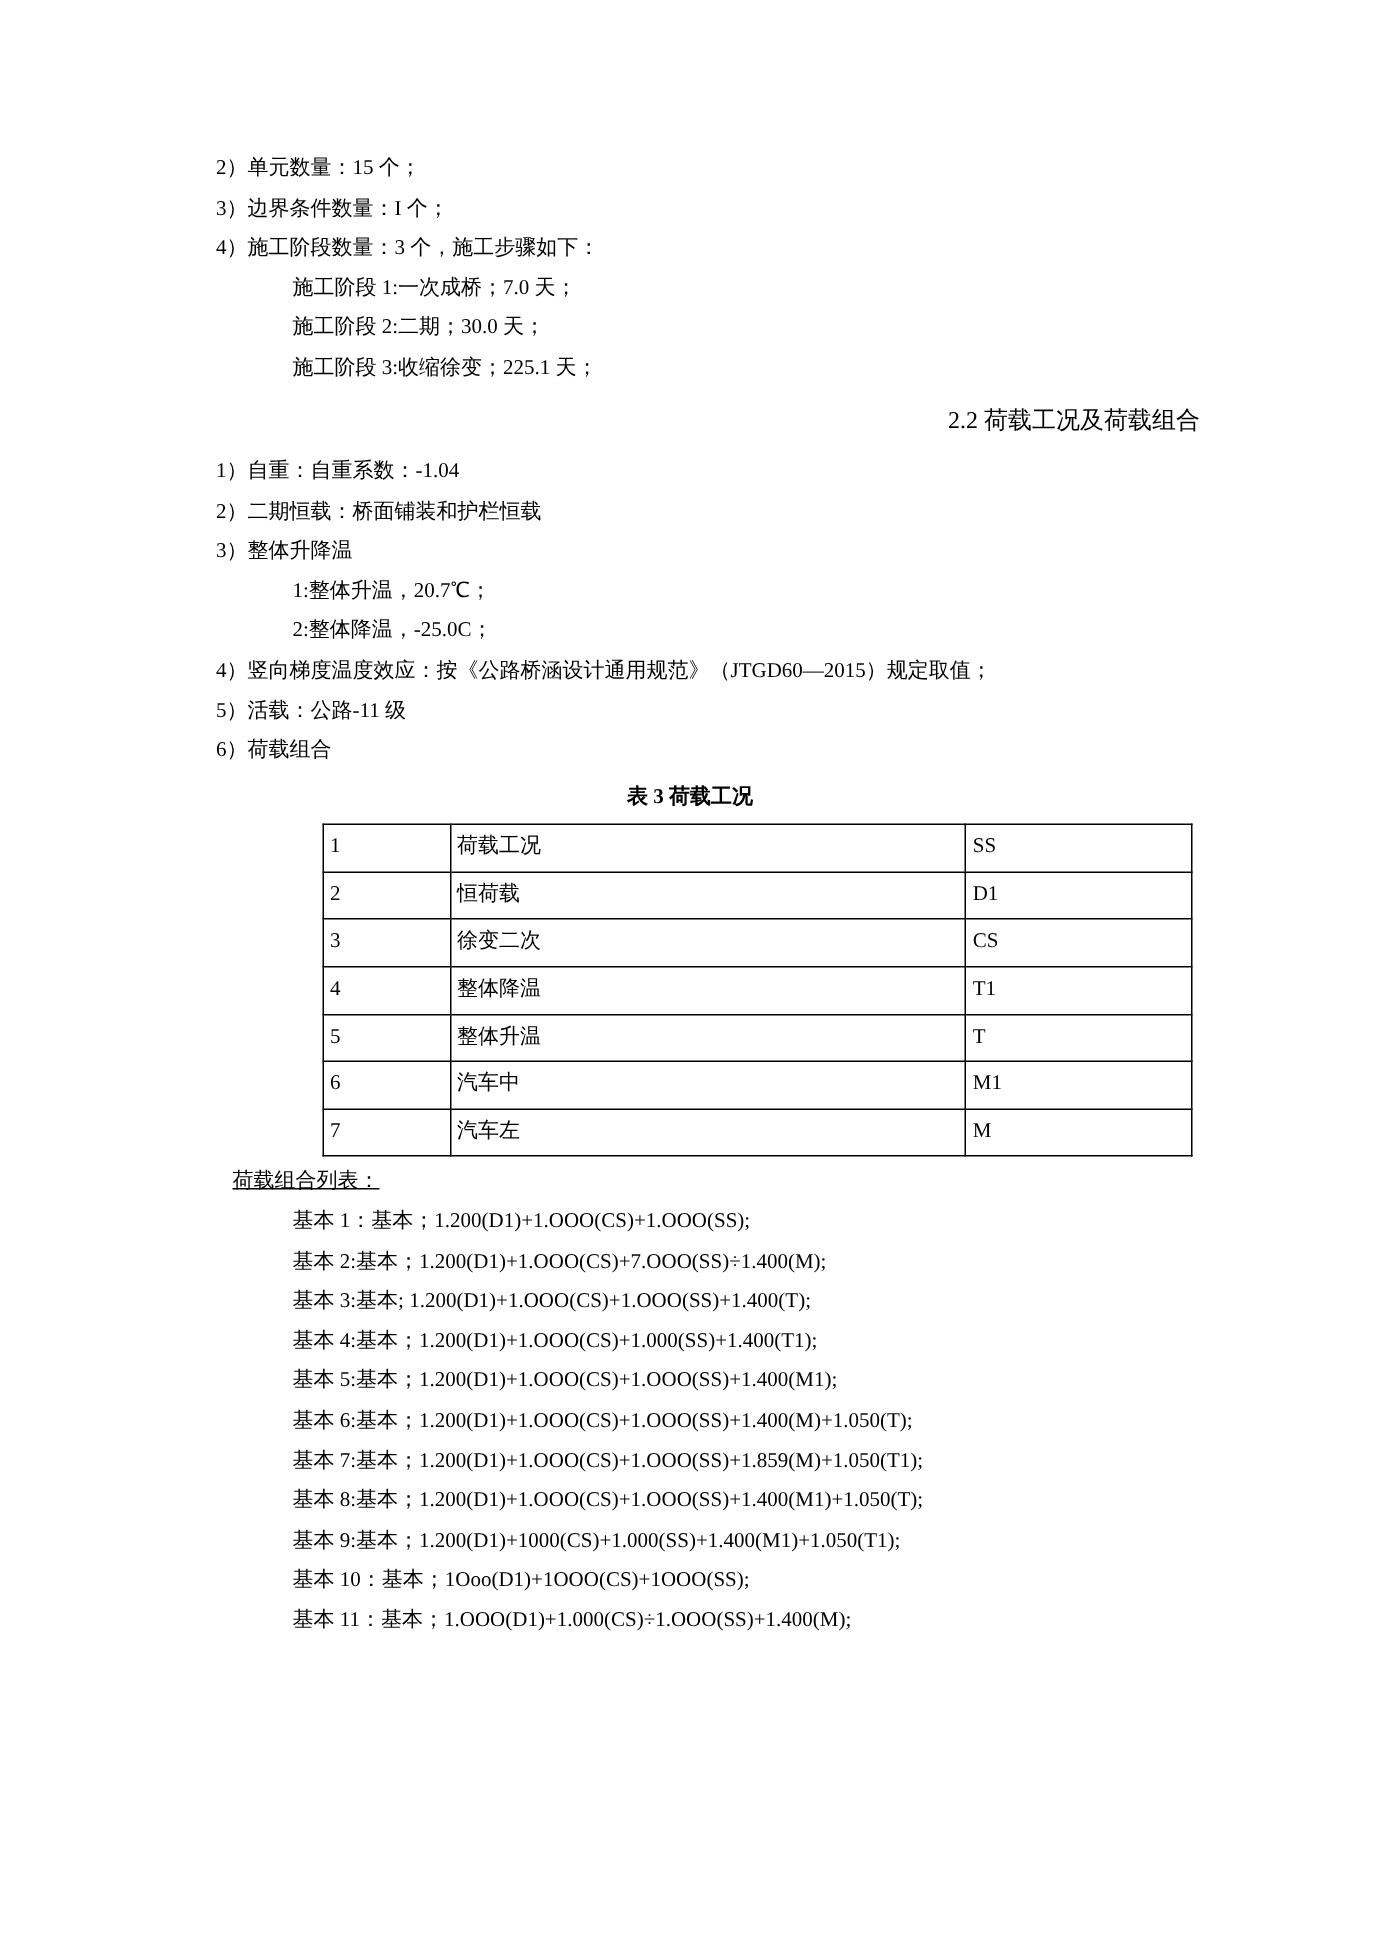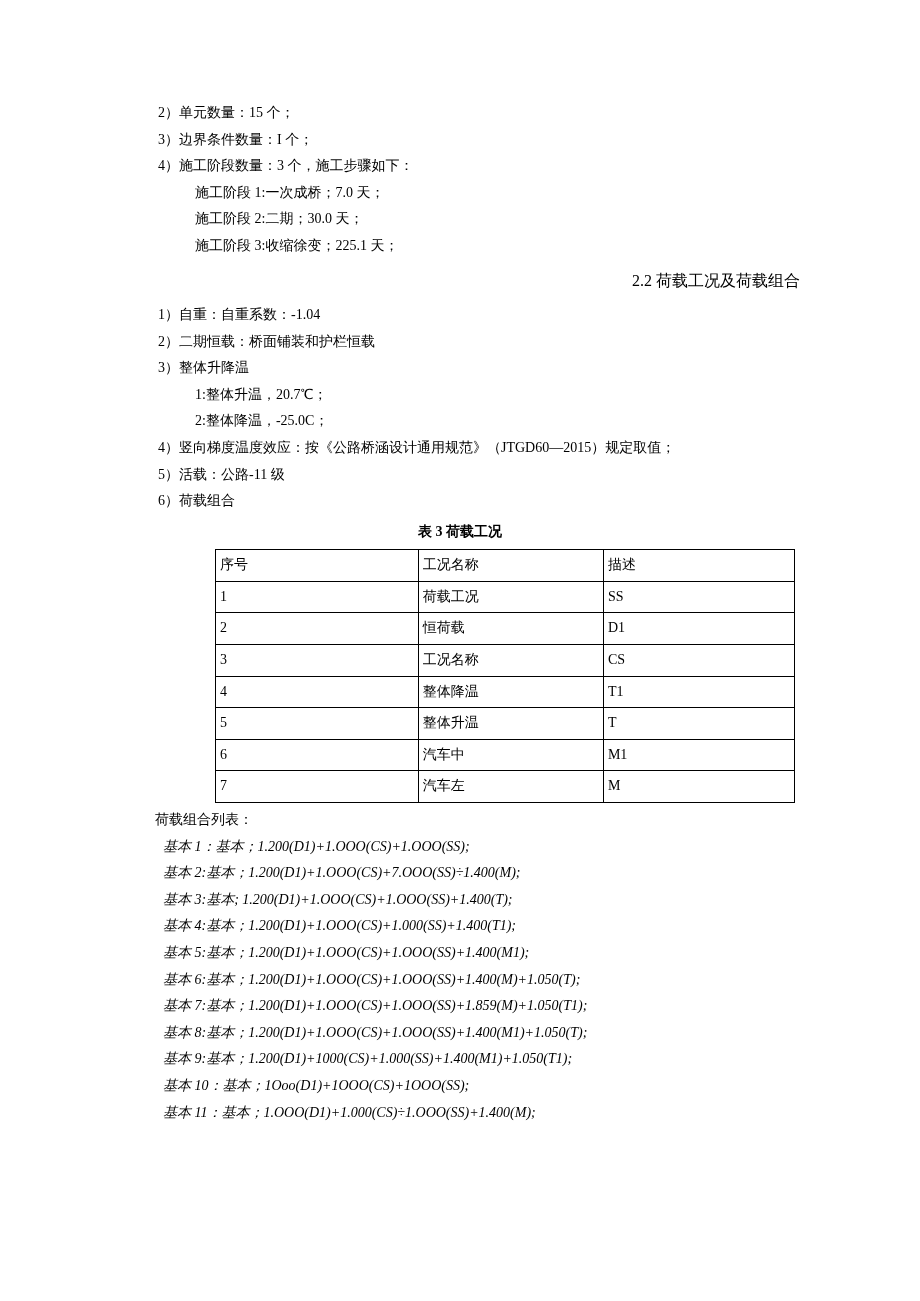--- a/index.html
+++ b/index.html
@@ -7,21 +7,21 @@
     font-size: 14px;
     line-height: 1.9;
     color: #000;
     background: #fff;
     margin: 0;
     padding: 100px 120px 60px 120px;
     width: 920px;
     box-sizing: border-box;
   }
   .item {
-    margin-left: 38px;
+    margin-left: 24px;
   }
   .sub-item {
     margin-left: 75px;
   }
   .section-heading {
     font-size: 16px;
     margin: 6px 0;
     margin-left: 0;
     text-align: right;
   }
@@ -38,24 +38,24 @@
   }
   td {
     border: 1px solid #000;
     padding: 2px 4px;
     text-align: left;
     font-size: 14px;
   }
   .list-label {
     margin-left: 35px;
     margin-top: 2px;
+    text-decoration: underline;
   }
   .combo {
-    margin-left: 43px;
-    font-style: italic;
+    margin-left: 75px;
   }
 </style>
 </head>
 <body>
 
 <div class="item">2）单元数量：15 个；</div>
 <div class="item">3）边界条件数量：I 个；</div>
 <div class="item">4）施工阶段数量：3 个，施工步骤如下：</div>
 <div class="sub-item">施工阶段 1:一次成桥；7.0 天；</div>
 <div class="sub-item">施工阶段 2:二期；30.0 天；</div>
@@ -69,38 +69,33 @@
 <div class="sub-item">1:整体升温，20.7℃；</div>
 <div class="sub-item">2:整体降温，-25.0C；</div>
 <div class="item">4）竖向梯度温度效应：按《公路桥涵设计通用规范》（JTGD60—2015）规定取值；</div>
 <div class="item">5）活载：公路-11 级</div>
 <div class="item">6）荷载组合</div>
 
 <div class="table-title">表 3 荷载工况</div>
 
 <table>
   <tbody>
-      <tr>
-    <td style="width:35%">序号</td>
-    <td style="width:32%">工况名称</td>
-    <td>描述</td>
-  </tr>
   <tr>
         <td>1</td>
         <td>荷载工况</td>
         <td>SS</td>
       </tr>
   <tr>
         <td>2</td>
         <td>恒荷载</td>
         <td>D1</td>
       </tr>
   <tr>
         <td>3</td>
-        <td>工况名称</td>
+        <td>徐变二次</td>
         <td>CS</td>
       </tr>
   <tr>
         <td>4</td>
         <td>整体降温</td>
         <td>T1</td>
       </tr>
   <tr>
         <td>5</td>
         <td>整体升温</td>

